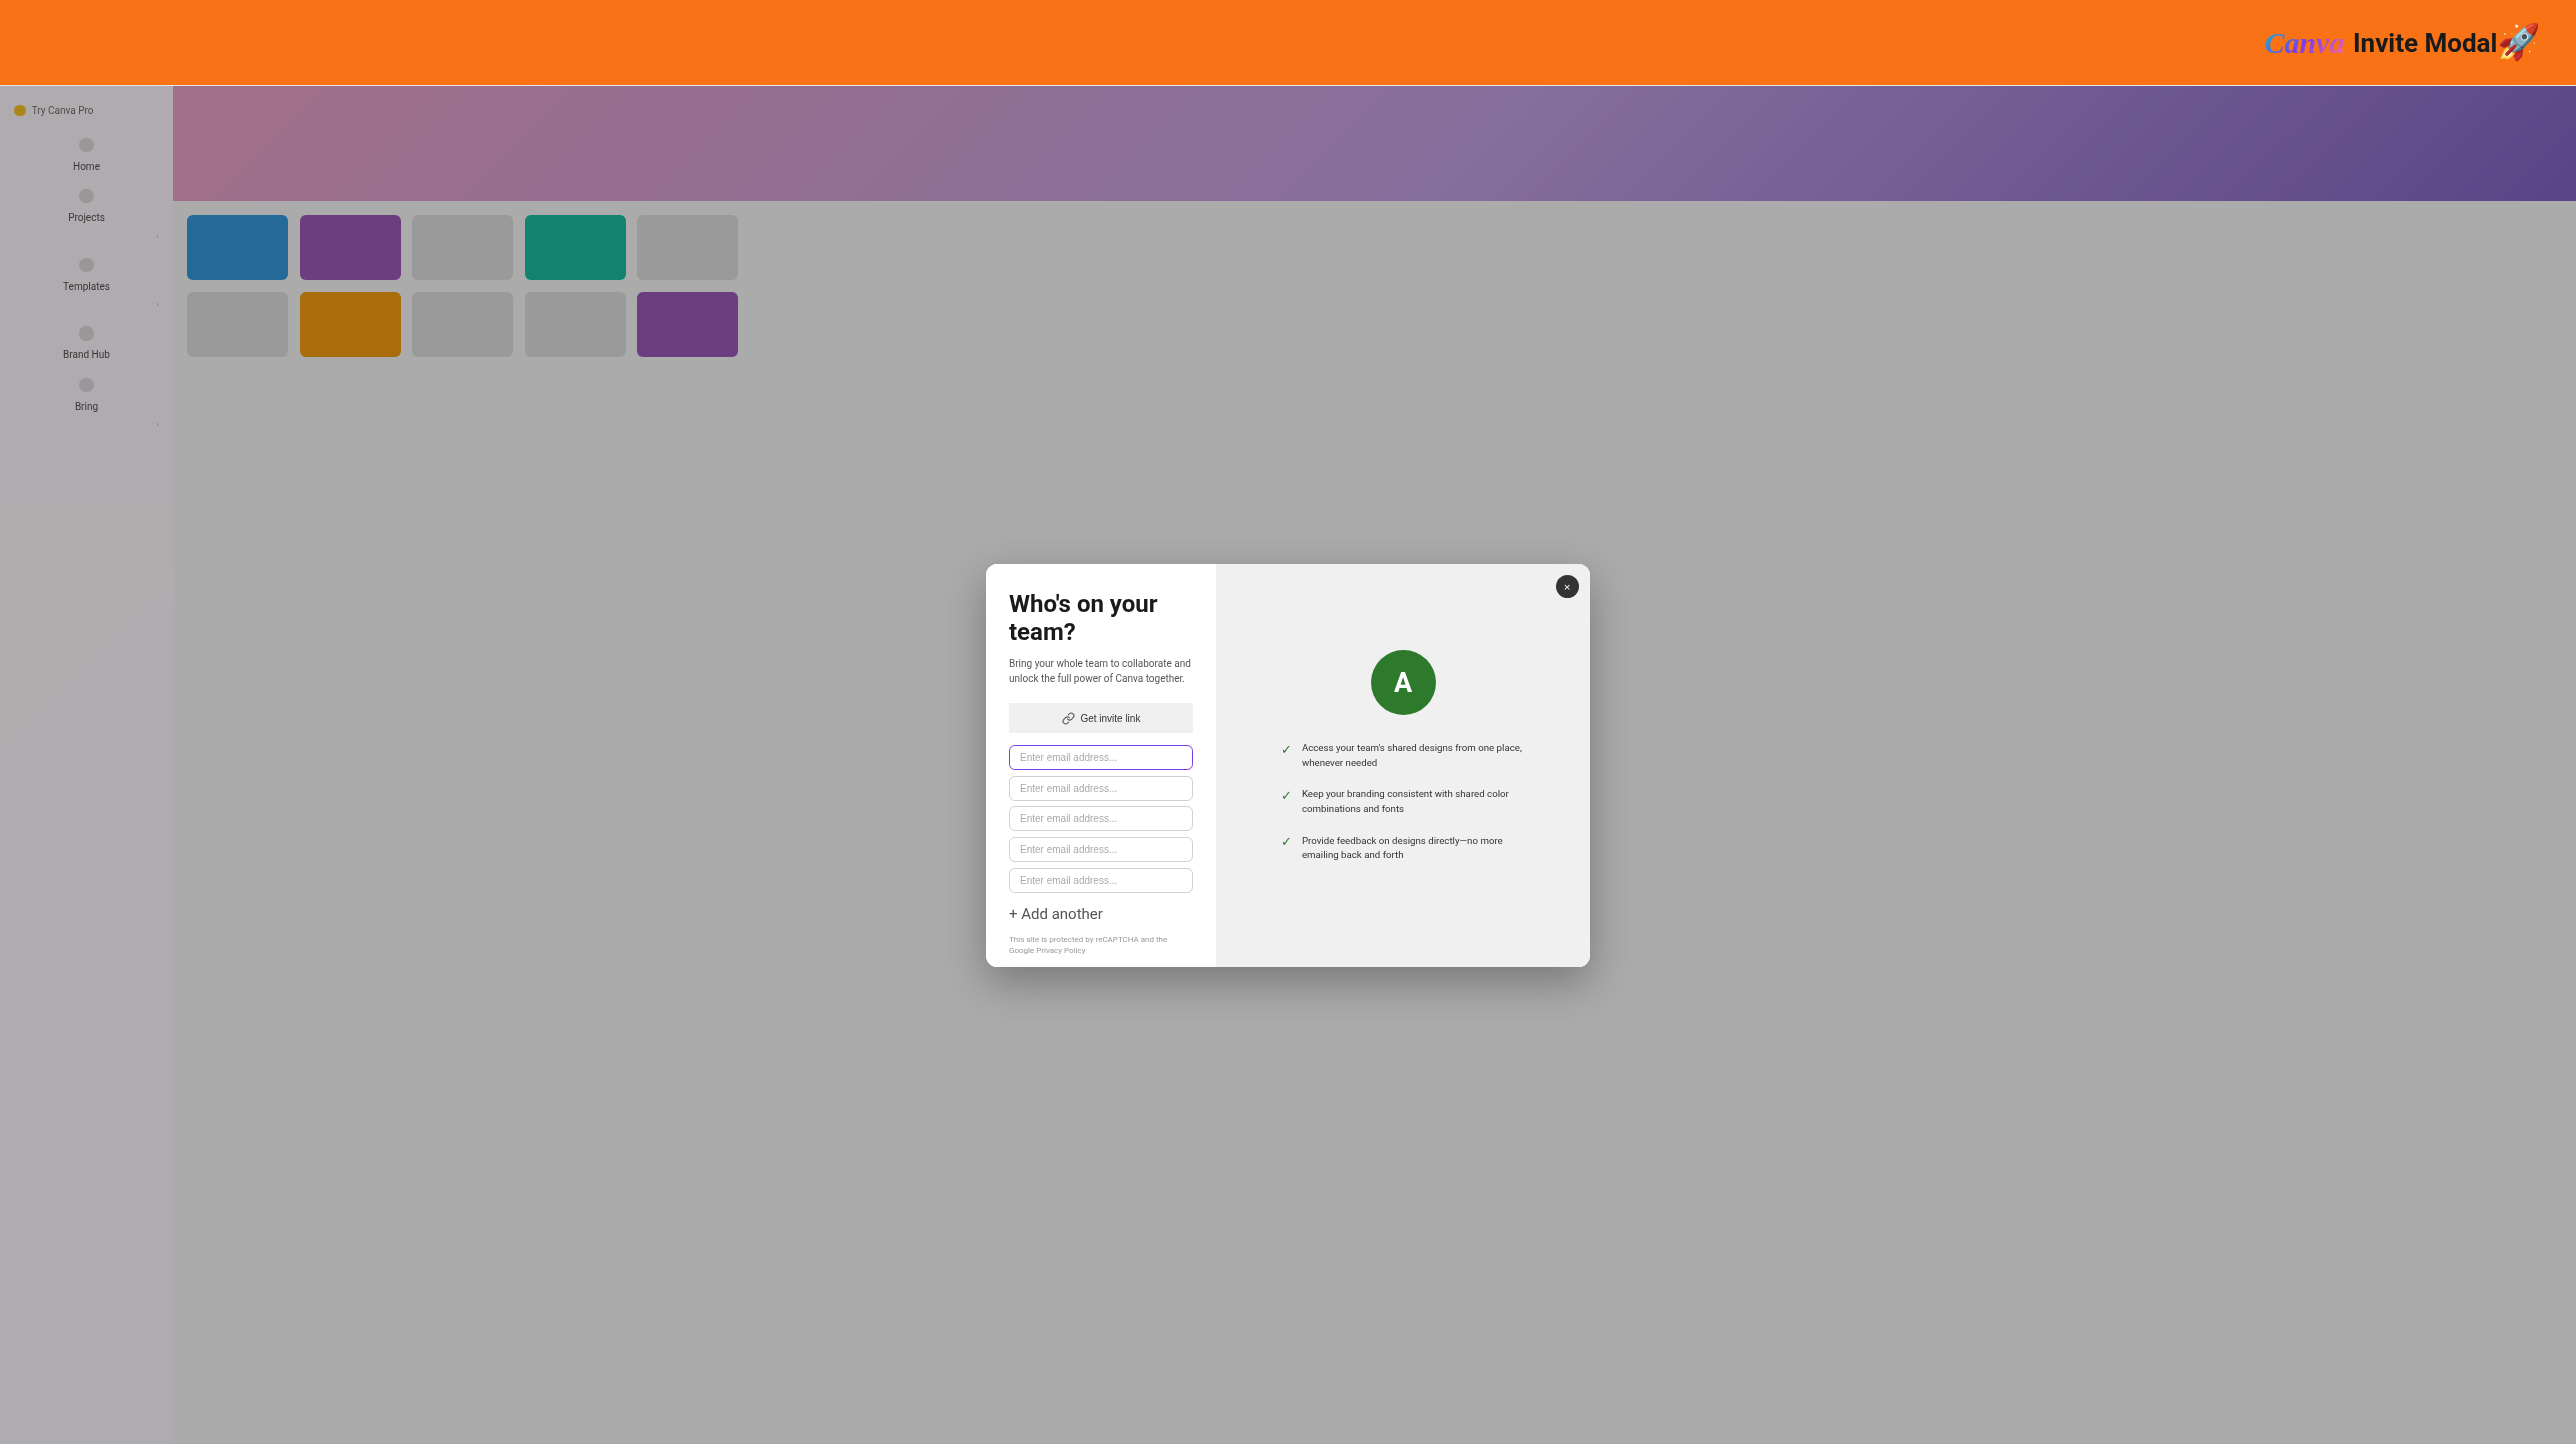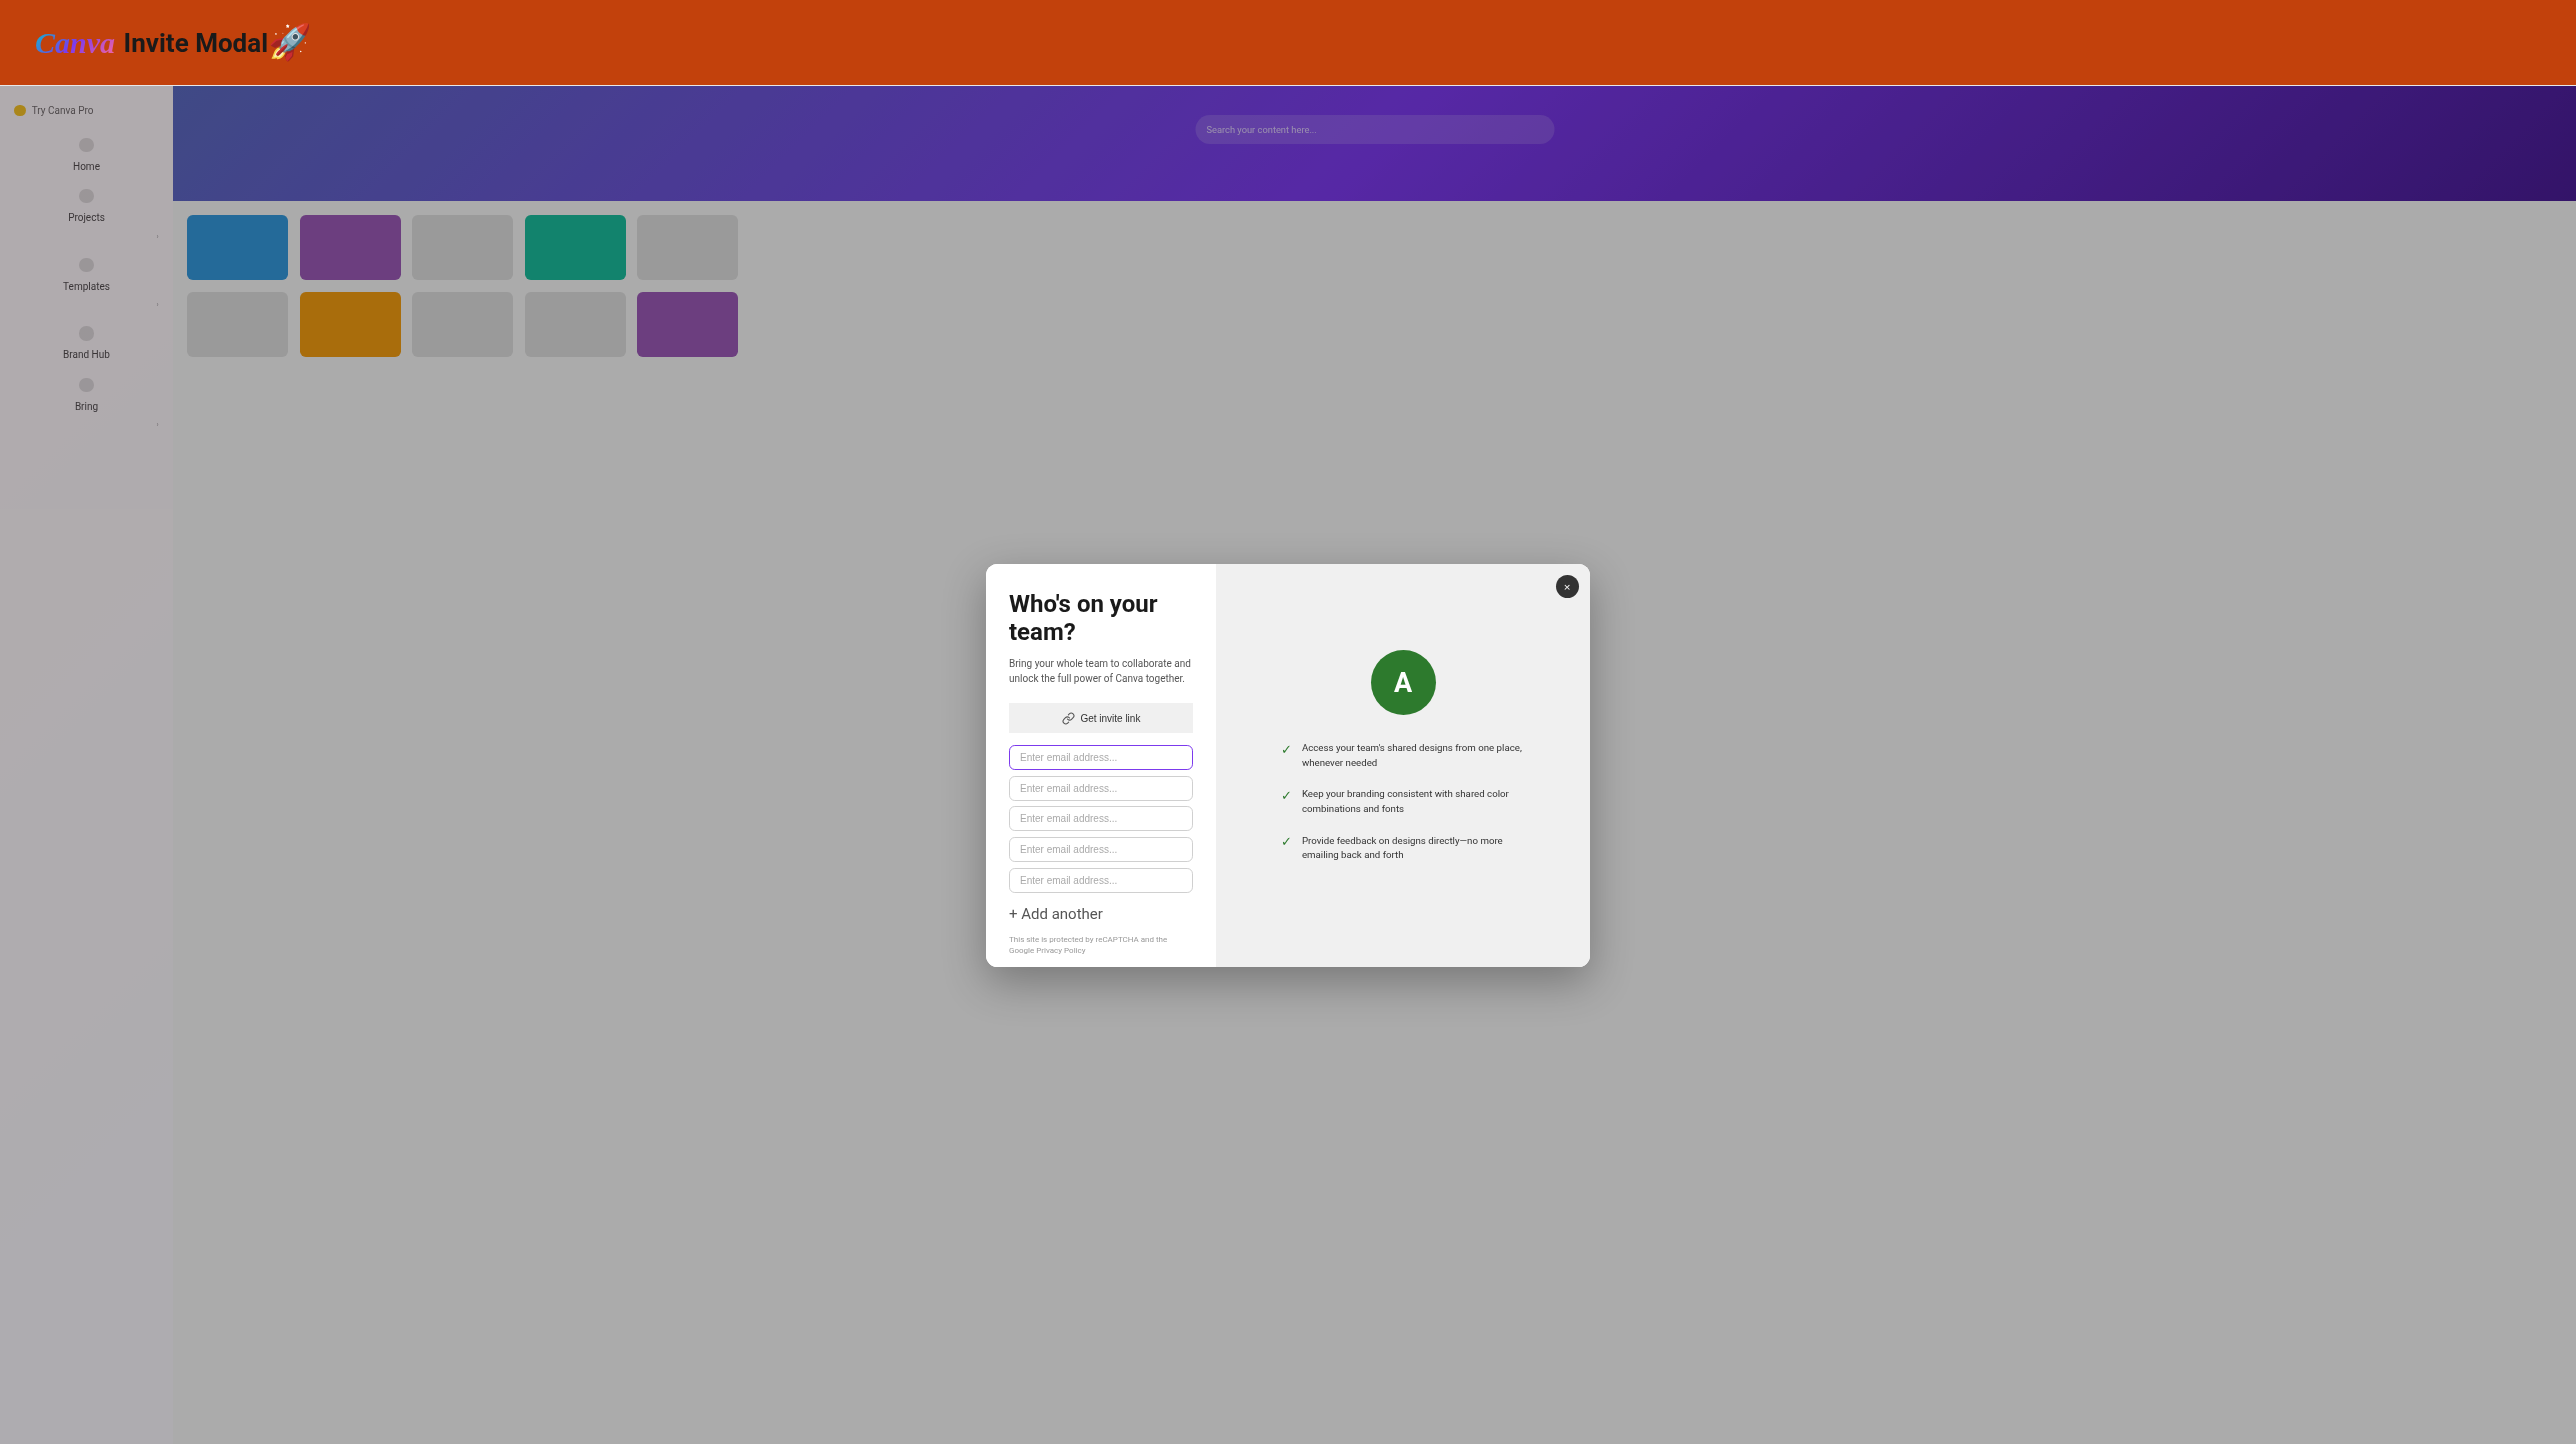--- a/index.html
+++ b/index.html
@@ -5,25 +5,25 @@
     * { box-sizing: border-box; margin: 0; padding: 0; }
     body {
       font-family: -apple-system, BlinkMacSystemFont, 'Segoe UI', Roboto, sans-serif;
       background: linear-gradient(135deg, #f0a0c0 0%, #c0a0e0 40%, #8060c0 70%, #4040a0 100%);
       min-height: 100vh;
       overflow: hidden;
     }
 
     
     .top-header {
-      background: #c2410c;
+      background: #f97316;
       height: 86px;
       display: flex;
       align-items: center;
-      justify-content: flex-start;
+      justify-content: flex-end;
       padding: 0 35px;
       border-bottom: 0.7px solid #e8e8e8;
       position: relative;
       z-index: 10;
     }
     .header-title {
       display: flex;
       align-items: center;
       gap: 8.6px;
       font-size: 26px;
@@ -375,25 +375,20 @@
       <div class="sidebar-icon-circle"></div>
       <span>Brand Hub</span>
     </div>
     <div class="sidebar-item-bg">
       <div class="sidebar-icon-circle"></div>
       <span>Bring</span>
       <span class="sidebar-chevron">›</span>
     </div>
   </div>
 
-  <div class="purple-banner">
-    <div class="search-bar-bg">
-      <span>Search your content here...</span>
-    </div>
-  </div>
 
   <div class="main-content-bg">
     <div class="thumb-row">
       <div class="thumb-card thumb-blue"></div>
       <div class="thumb-card thumb-purple"></div>
       <div class="thumb-card"></div>
       <div class="thumb-card thumb-teal"></div>
       <div class="thumb-card"></div>
     </div>
     <div class="thumb-row">

